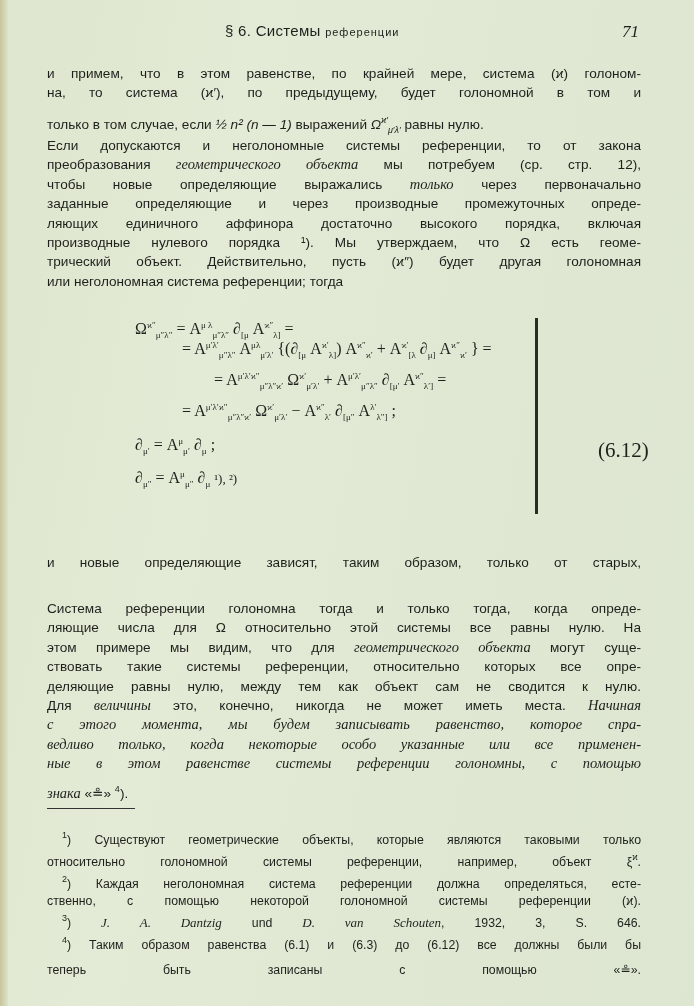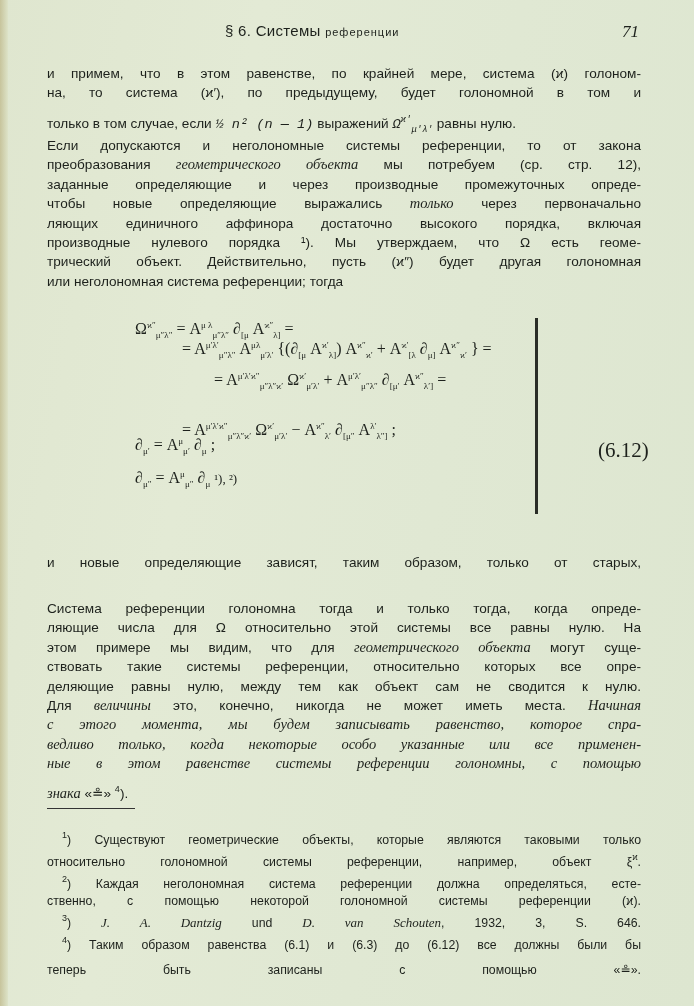--- a/index.html
+++ b/index.html
@@ -10,21 +10,21 @@
   }
   .edge{position:absolute;left:0;top:0;width:8px;height:1006px;background:linear-gradient(90deg,#c7c49c,#dde3c8);}
   .header{position:absolute;top:22px;left:0;width:694px;height:24px;font-size:15px;}
   .header .title{position:absolute;left:225px;top:0;letter-spacing:0.3px;}
   .header .title .sc{font-size:11px;letter-spacing:1px;}
   .header .pnum{position:absolute;left:622px;top:0;font-family:"Liberation Serif", serif;font-size:17px;font-style:italic;}
   .txt{position:absolute;left:47px;width:594px;font-size:13.6px;line-height:19.4px;text-align:justify;}
   .line{display:block;white-space:nowrap;text-align-last:justify;text-align:justify;}
   .line.last{text-align-last:left;}
   .i{font-style:italic;font-family:Liberation Serif, serif;font-size:14.5px;}
-  .m{font-family:Liberation Mono, monospace;font-style:italic;margin-top:15px;}
+  .m{font-family:Liberation Sans, sans-serif;font-style:italic;margin-top:15px;}
   .sup{font-size:9px;vertical-align:6px;}
   .sub{font-size:9px;vertical-align:-4px;}
   .eq{position:absolute;left:135px;font-family:"Liberation Serif", serif;font-size:16px;white-space:nowrap;}
   .bar{position:absolute;left:535px;top:318px;width:3px;height:196px;background:#2a2d27;}
   .eqnum{position:absolute;left:598px;top:438px;font-family:"Liberation Serif", serif;font-size:21px;}
   .rule{position:absolute;left:47px;top:808px;width:88px;height:1px;background:#333;}
   .fn{position:absolute;left:47px;width:594px;font-size:12.3px;line-height:17px;}
   .fn .line{text-align-last:justify;}
   .fn .ind{padding-left:15px;}
 </style>
@@ -40,32 +40,32 @@
 
 <div class="txt" style="top:64px;">
   <span class="line">и примем, что в этом равенстве, по крайней мере, система (ϰ) голоном-</span>
   <span class="line">на, то система (ϰ′), по предыдущему, будет голономной в том и</span>
   <span class="line last" style="margin-top:8px;">только в том случае, если <span class="m">½ n² (n — 1)</span> выражений <span class="m">Ω<span class="sup">ϰ′</span><span class="sub">μ′λ′</span></span>  равны нулю.</span>
 </div>
 
 <div class="txt" style="top:136px;">
   <span class="line">Если допускаются и неголономные системы референции, то от закона</span>
   <span class="line">преобразования <span class="i">геометрического объекта</span> мы потребуем (ср. стр. 12),</span>
+  <span class="line">чтобы новые определяющие выражались <span class="i">только</span> через первоначально</span>
   <span class="line">заданные определяющие и через производные промежуточных опреде-</span>
-  <span class="line">чтобы новые определяющие выражались <span class="i">только</span> через первоначально</span>
   <span class="line">ляющих единичного аффинора достаточно высокого порядка, включая</span>
   <span class="line">производные нулевого порядка ¹). Мы утверждаем, что Ω есть геоме-</span>
   <span class="line">трический объект. Действительно, пусть (ϰ″) будет другая голономная</span>
   <span class="line last">или неголономная система референции; тогда</span>
 </div>
 
 <div class="eq" style="top:320px;">Ω<span class="sup">ϰ″</span><span class="sub">μ″λ″</span> = A<span class="sup">μ λ</span><span class="sub">μ″λ″</span> ∂<span class="sub">[μ</span> A<span class="sup">ϰ″</span><span class="sub">λ]</span> =</div>
 <div class="eq" style="left:182px;top:340px;">= A<span class="sup">μ′λ′</span><span class="sub">μ″λ″</span> A<span class="sup">μλ</span><span class="sub">μ′λ′</span> {(∂<span class="sub">[μ</span> A<span class="sup">ϰ′</span><span class="sub">λ]</span>) A<span class="sup">ϰ″</span><span class="sub">ϰ′</span> + A<span class="sup">ϰ′</span><span class="sub">[λ</span> ∂<span class="sub">μ]</span> A<span class="sup">ϰ″</span><span class="sub">ϰ′</span> } =</div>
 <div class="eq" style="left:182px;top:371px;margin-left:32px;">= A<span class="sup">μ′λ′ϰ″</span><span class="sub">μ″λ″ϰ′</span> Ω<span class="sup">ϰ′</span><span class="sub">μ′λ′</span> + A<span class="sup">μ′λ′</span><span class="sub">μ″λ″</span> ∂<span class="sub">[μ′</span> A<span class="sup">ϰ″</span><span class="sub">λ′]</span> =</div>
-<div class="eq" style="left:182px;top:402px;margin-top:19px;">= A<span class="sup">μ′λ′ϰ″</span><span class="sub">μ″λ″ϰ′</span> Ω<span class="sup">ϰ′</span><span class="sub">μ′λ′</span> − A<span class="sup">ϰ″</span><span class="sub">λ′</span> ∂<span class="sub">[μ″</span> A<span class="sup">λ′</span><span class="sub">λ″]</span> ;</div>
+<div class="eq" style="left:182px;top:402px;">= A<span class="sup">μ′λ′ϰ″</span><span class="sub">μ″λ″ϰ′</span> Ω<span class="sup">ϰ′</span><span class="sub">μ′λ′</span> − A<span class="sup">ϰ″</span><span class="sub">λ′</span> ∂<span class="sub">[μ″</span> A<span class="sup">λ′</span><span class="sub">λ″]</span> ;</div>
 <div class="eq" style="top:436px;">∂<span class="sub">μ′</span> = A<span class="sup">μ</span><span class="sub">μ′</span> ∂<span class="sub">μ</span> ;</div>
 <div class="eq" style="top:469px;">∂<span class="sub">μ″</span> = A<span class="sup">μ</span><span class="sub">μ″</span> ∂<span class="sub">μ</span> <span style="font-size:13px;">¹), ²)</span></div>
 <div class="bar"></div>
 <div class="eqnum">(6.12)</div>
 
 <div class="txt" style="top:553px;">
   <span class="line">и новые определяющие зависят, таким образом, только от старых,</span>
 </div>
 
 <div class="txt" style="top:599px;">

